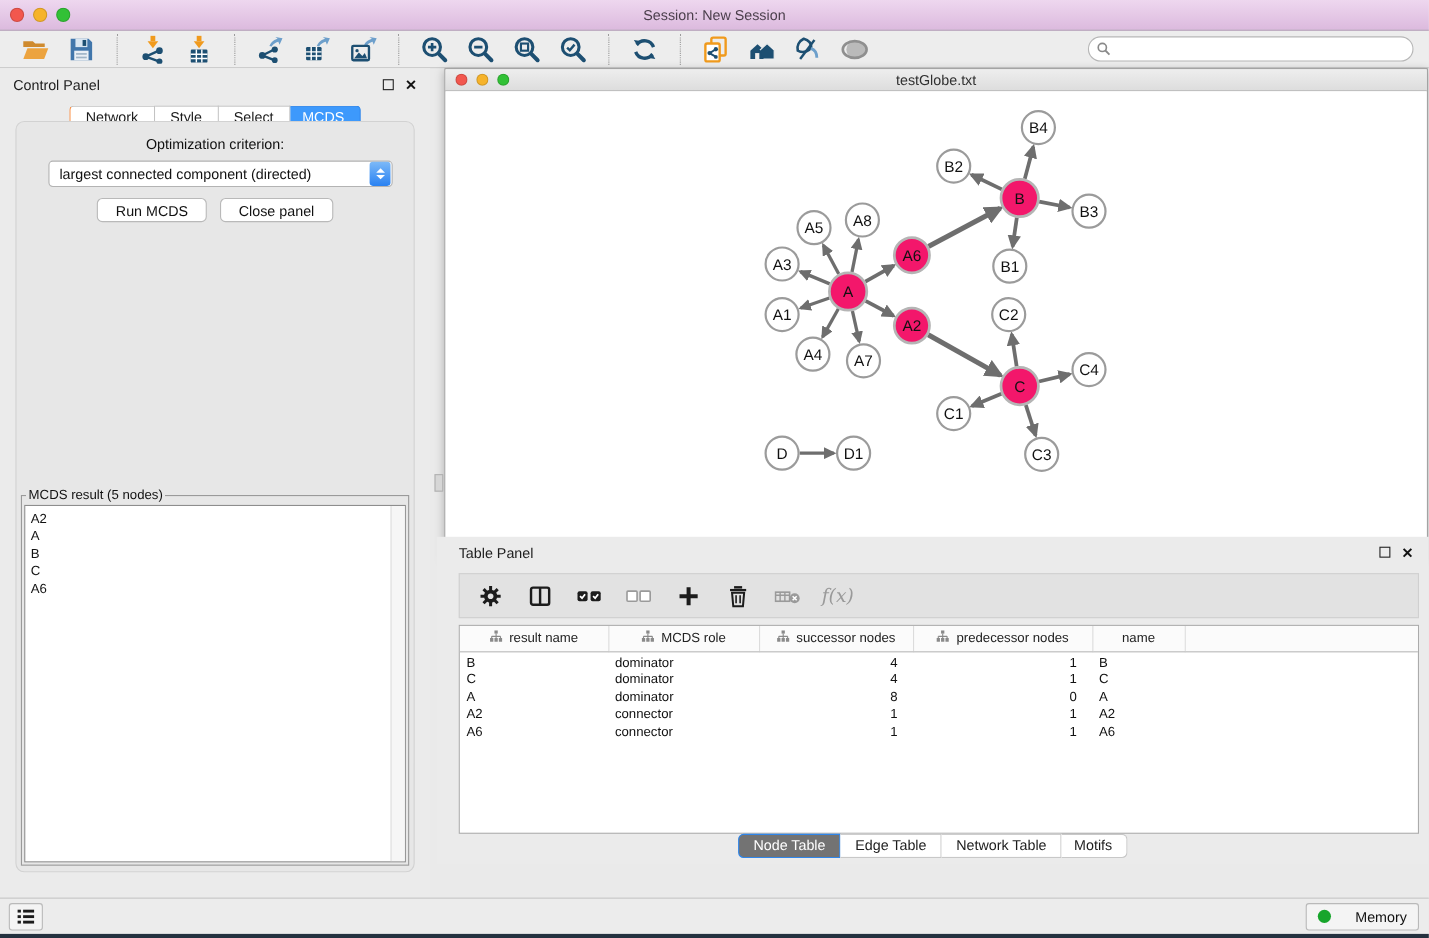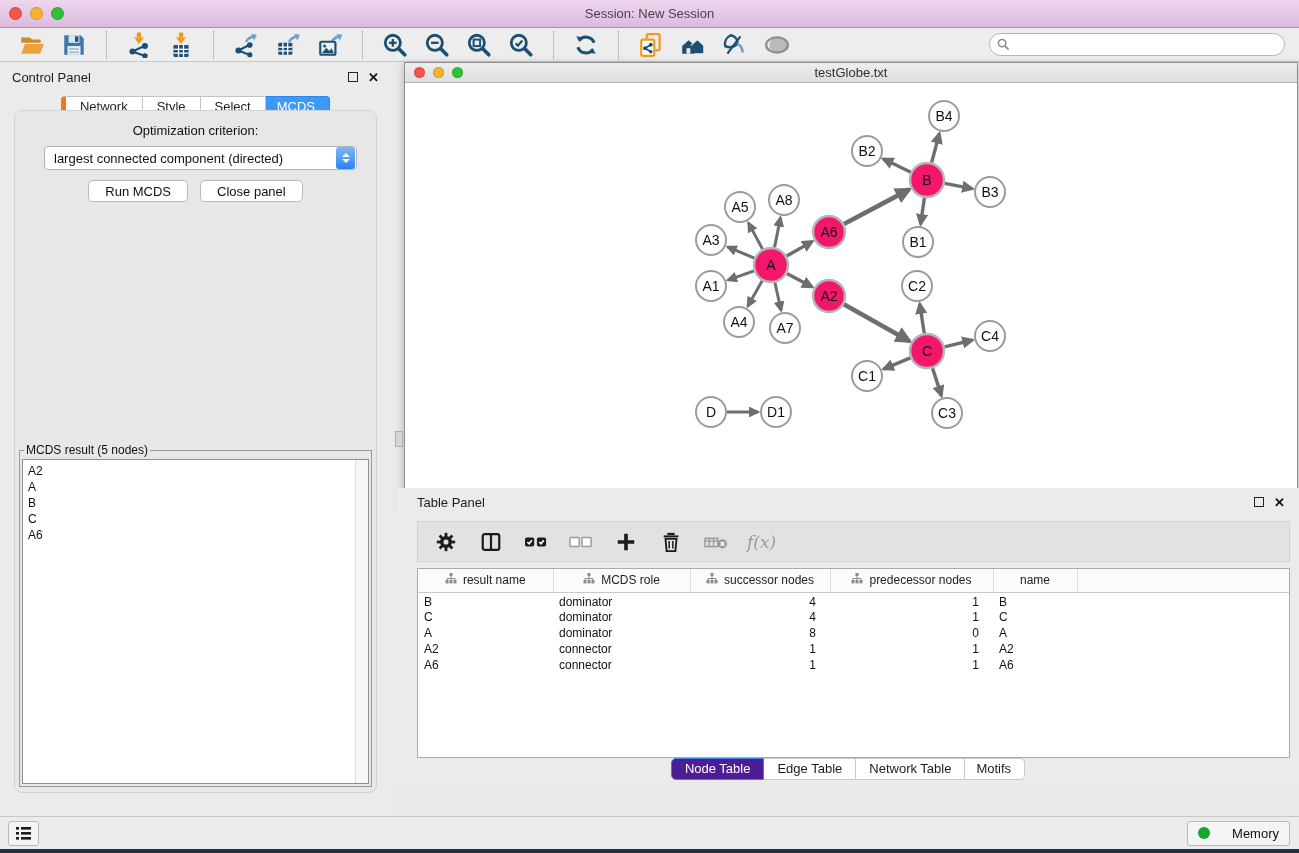--- a/index.html
+++ b/index.html
@@ -31,21 +31,21 @@
 
   
   .cpanel { position:absolute; left:0; top:62px; width:391px; height:753px; background:#ebebeb; }
   .cpanel-head { height:30px; display:flex; align-items:center; padding:0 12px; }
   .cpanel-head .ptitle { font-size:13px; color:#1c1c1c; }
   .panel-ctrls { margin-left:auto; display:flex; gap:10px; align-items:center; }
   .tabsrow { display:flex; justify-content:center; margin-top:4px; }
   .seg { display:flex; }
   .seg .tab { height:21px; line-height:19px; padding:0 14px; font-size:13px; color:#1c1c1c;
     background:#fff; border:1px solid #c3c3c3; border-left:none; text-align:center; }
-  .seg .tab:first-child { border-left:5px solid #f97316; border-radius:4px 0 0 4px; }
+  .seg .tab:first-child { border-left:1px solid #f97316; border-radius:4px 0 0 4px; }
   .seg .tab:last-child { border-radius:0 4px 4px 0;padding-left:11px; }
   .seg .tab.active { background:#3d99fc; border-color:#2f86ea; color:#fff; }
   .cpanel-body { position:absolute; left:14px; top:48px; width:363px; height:743px;
     background:#e7e7e7; border:1px solid #d2d2d2; border-radius:8px; height:683px; }
   .optlabel { text-align:center; font-size:13px; color:#111; margin-top:12px; }
   .dropdown { position:absolute; left:29px; top:35px; width:313px; height:24px; background:#fff;
     border:1px solid #b3b3b3; border-radius:4px; display:flex; align-items:center; }
   .dropdown .val { flex:1; font-size:13px; padding-left:9px; color:#111; white-space:nowrap; }
   .stepper { width:19px; height:22px; border-radius:3px; margin-right:1px;
     background:linear-gradient(#7cb9f8,#2a82f2); display:flex; flex-direction:column;
@@ -93,21 +93,21 @@
   table.grid th .hwrap { display:flex; align-items:center; justify-content:center; gap:6px; }
   table.grid th:last-child { border-right:none; }
   table.grid td { height:16px; font-size:12px; color:#111; padding:0 6px; white-space:nowrap; overflow:hidden; }
   table.grid td.num { text-align:right; padding-right:14px; }
   table.grid tbody tr:first-child td { padding-top:2px; }
   .btabs { position:absolute; left:0; right:0; top:270px; display:flex; justify-content:center; }
   .btabs .tab { height:22px; line-height:20px; padding:0 13px; font-size:13px; background:#fff;
     border:1px solid #c8c8c8; border-left:none; color:#1c1c1c; }
   .btabs .tab:first-child { border-left:1px solid #c8c8c8; border-radius:5px 0 0 5px; }
   .btabs .tab:last-child { border-radius:0 5px 5px 0; }
-  .btabs .tab.active { background:#4c1d95; border-color:#2f86ea; color:#fff;text-align:right; }
+  .btabs .tab.active { background:#737373; border-color:#2f86ea; color:#fff;text-align:right; }
 
   
   .statusbar { position:absolute; left:0; top:816px; width:1299px; height:33px; background:#ececec;
     border-top:1px solid #c6c6c6; display:flex; align-items:center; padding:0 8px; }
   .sbtn { height:25px; border:1px solid #b9b9b9; border-radius:3px; background:#f4f4f4;
     display:flex; align-items:center; justify-content:center; padding:0 6px; }
   .membtn { margin-left:auto; margin-right:1px; gap:22px; font-size:13px; color:#111; padding:0 10px; }
   .memdot { width:12px; height:12px; border-radius:50%; background:#17a52b; }
   .desktop { position:absolute; left:0; top:849px; width:1299px; height:4px; background:#24313f; }
 

